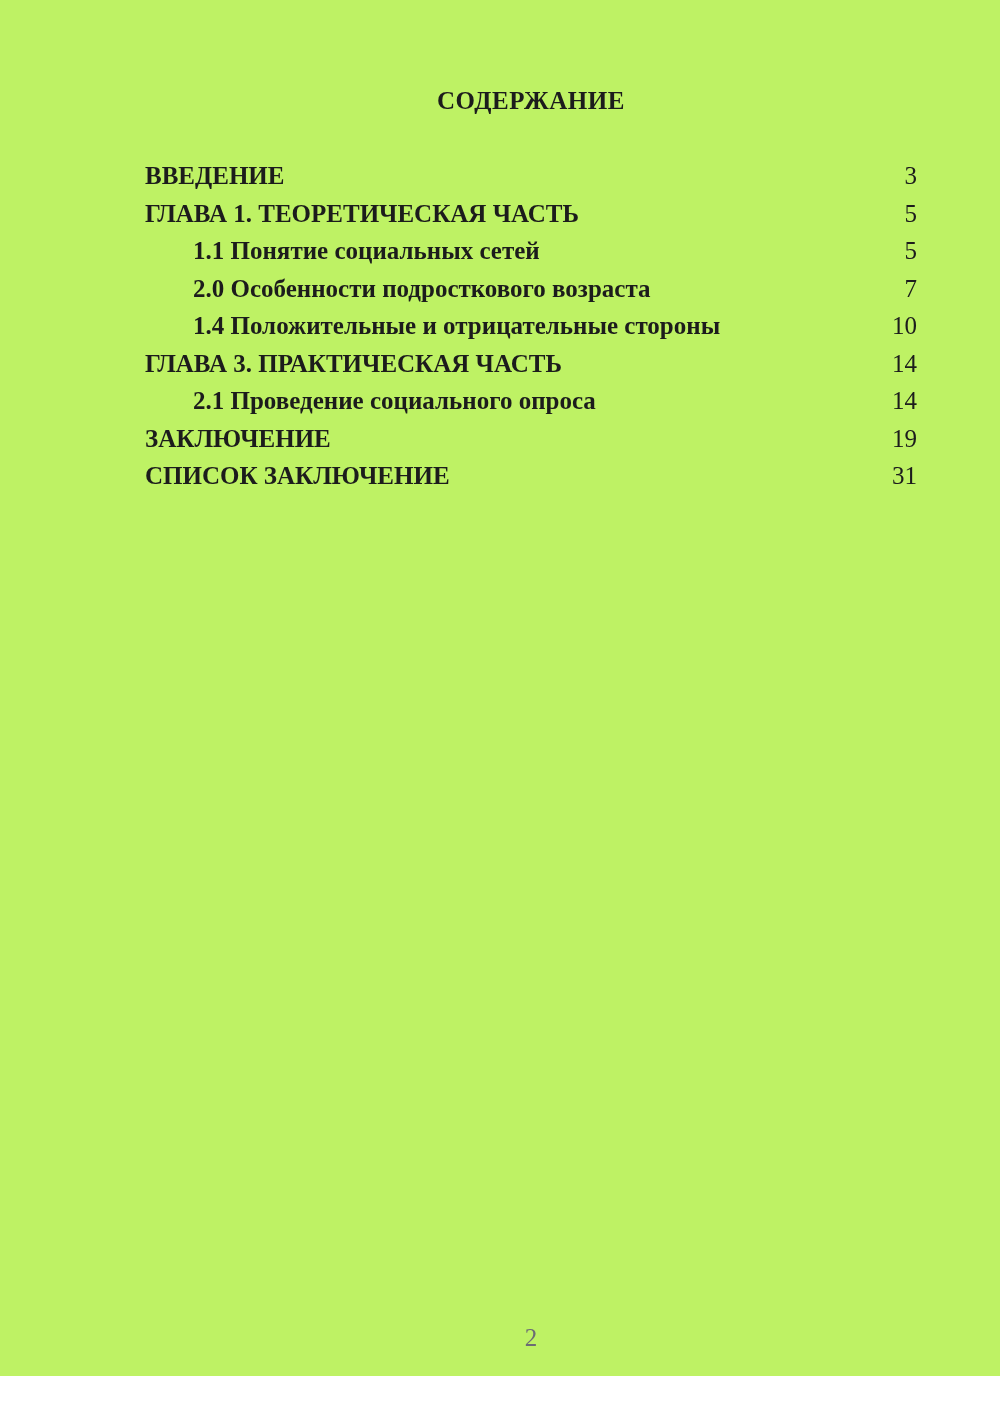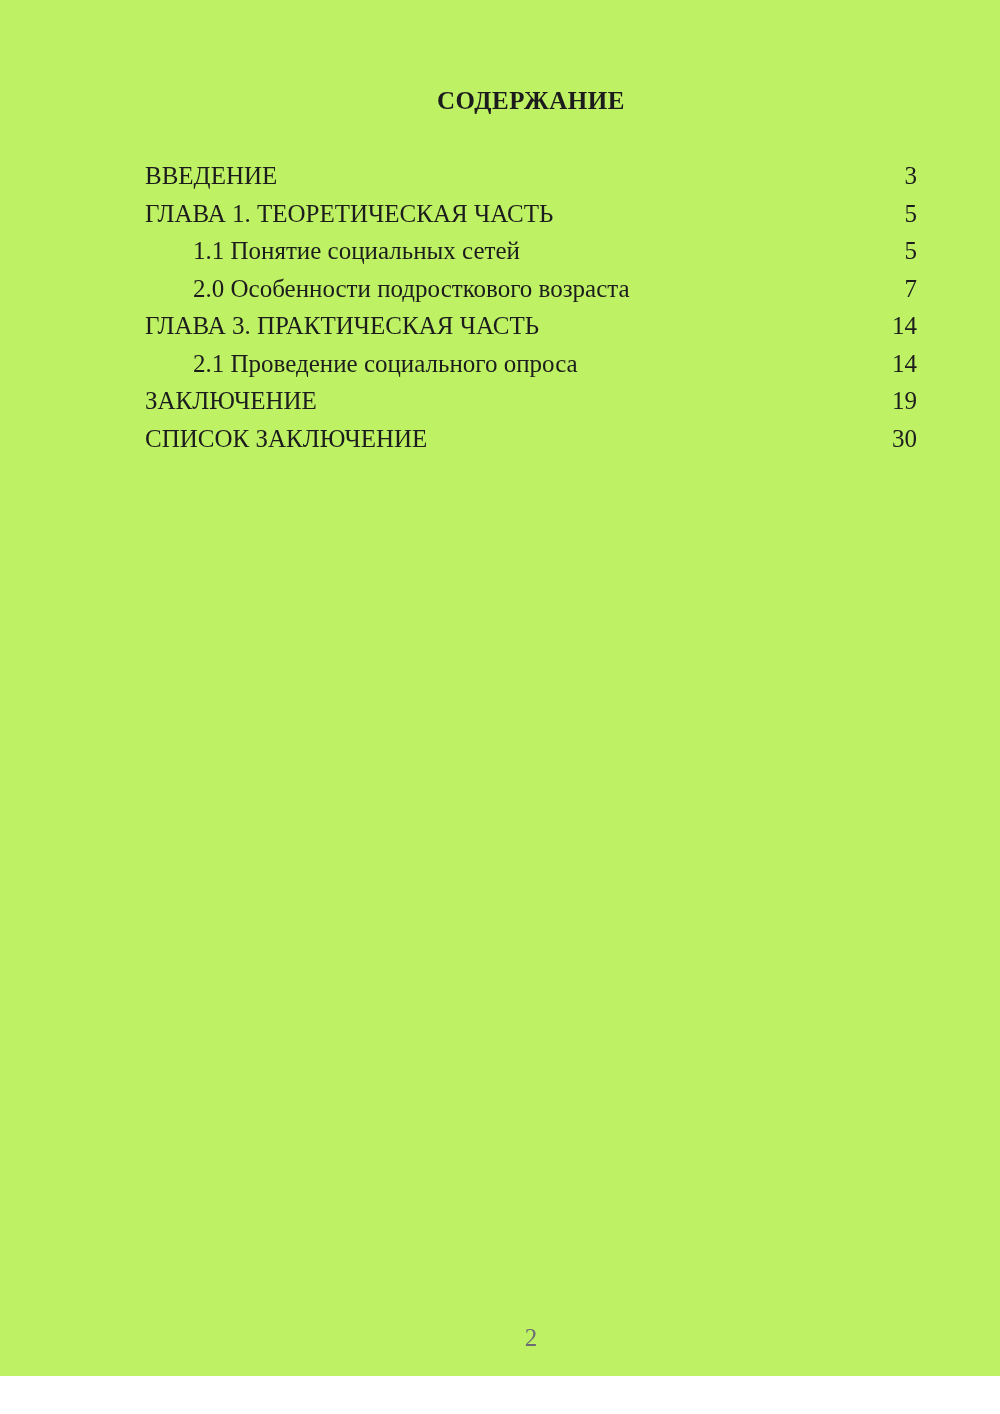--- a/index.html
+++ b/index.html
@@ -38,20 +38,21 @@
     display: flex;
     justify-content: space-between;
     align-items: baseline;
     font-size: 25px;
     line-height: 37.5px;
     white-space: nowrap;
   }
   .toc-row .toc-label {
     flex: 1 1 auto;
     overflow: hidden;
+    font-weight: bold;
   }
   .toc-row.level-1 .toc-label {
     padding-left: 48px;
   }
   .toc-row .toc-page {
     flex: 0 0 auto;
     text-align: right;
     min-width: 40px;
   }
   .page-footer {
@@ -81,35 +82,39 @@
     <span class="toc-page">5</span>
   </div>
         <div class="toc-row level-1">
     <span class="toc-label">1.1 Понятие социальных сетей</span>
     <span class="toc-page">5</span>
   </div>
         <div class="toc-row level-1">
     <span class="toc-label">2.0 Особенности подросткового возраста</span>
     <span class="toc-page">7</span>
   </div>
+        <div class="toc-row level-1">
+    <span class="toc-label">1.4 Положительные и отрицательные стороны</span>
+    <span class="toc-page">10</span>
+  </div>
         <div class="toc-row level-0">
     <span class="toc-label">ГЛАВА 3. ПРАКТИЧЕСКАЯ ЧАСТЬ</span>
     <span class="toc-page">14</span>
   </div>
         <div class="toc-row level-1">
     <span class="toc-label">2.1 Проведение социального опроса</span>
     <span class="toc-page">14</span>
   </div>
         <div class="toc-row level-0">
     <span class="toc-label">ЗАКЛЮЧЕНИЕ</span>
     <span class="toc-page">19</span>
   </div>
         <div class="toc-row level-0">
     <span class="toc-label">СПИСОК ЗАКЛЮЧЕНИЕ</span>
-    <span class="toc-page">30</span>
+    <span class="toc-page">31</span>
   </div>
       </div>
   </div>
 
   <div class="page-footer">
     <span style="color: rgb(108, 108, 116);">2</span>
   </div>
 </div>
 
 </body></html>

